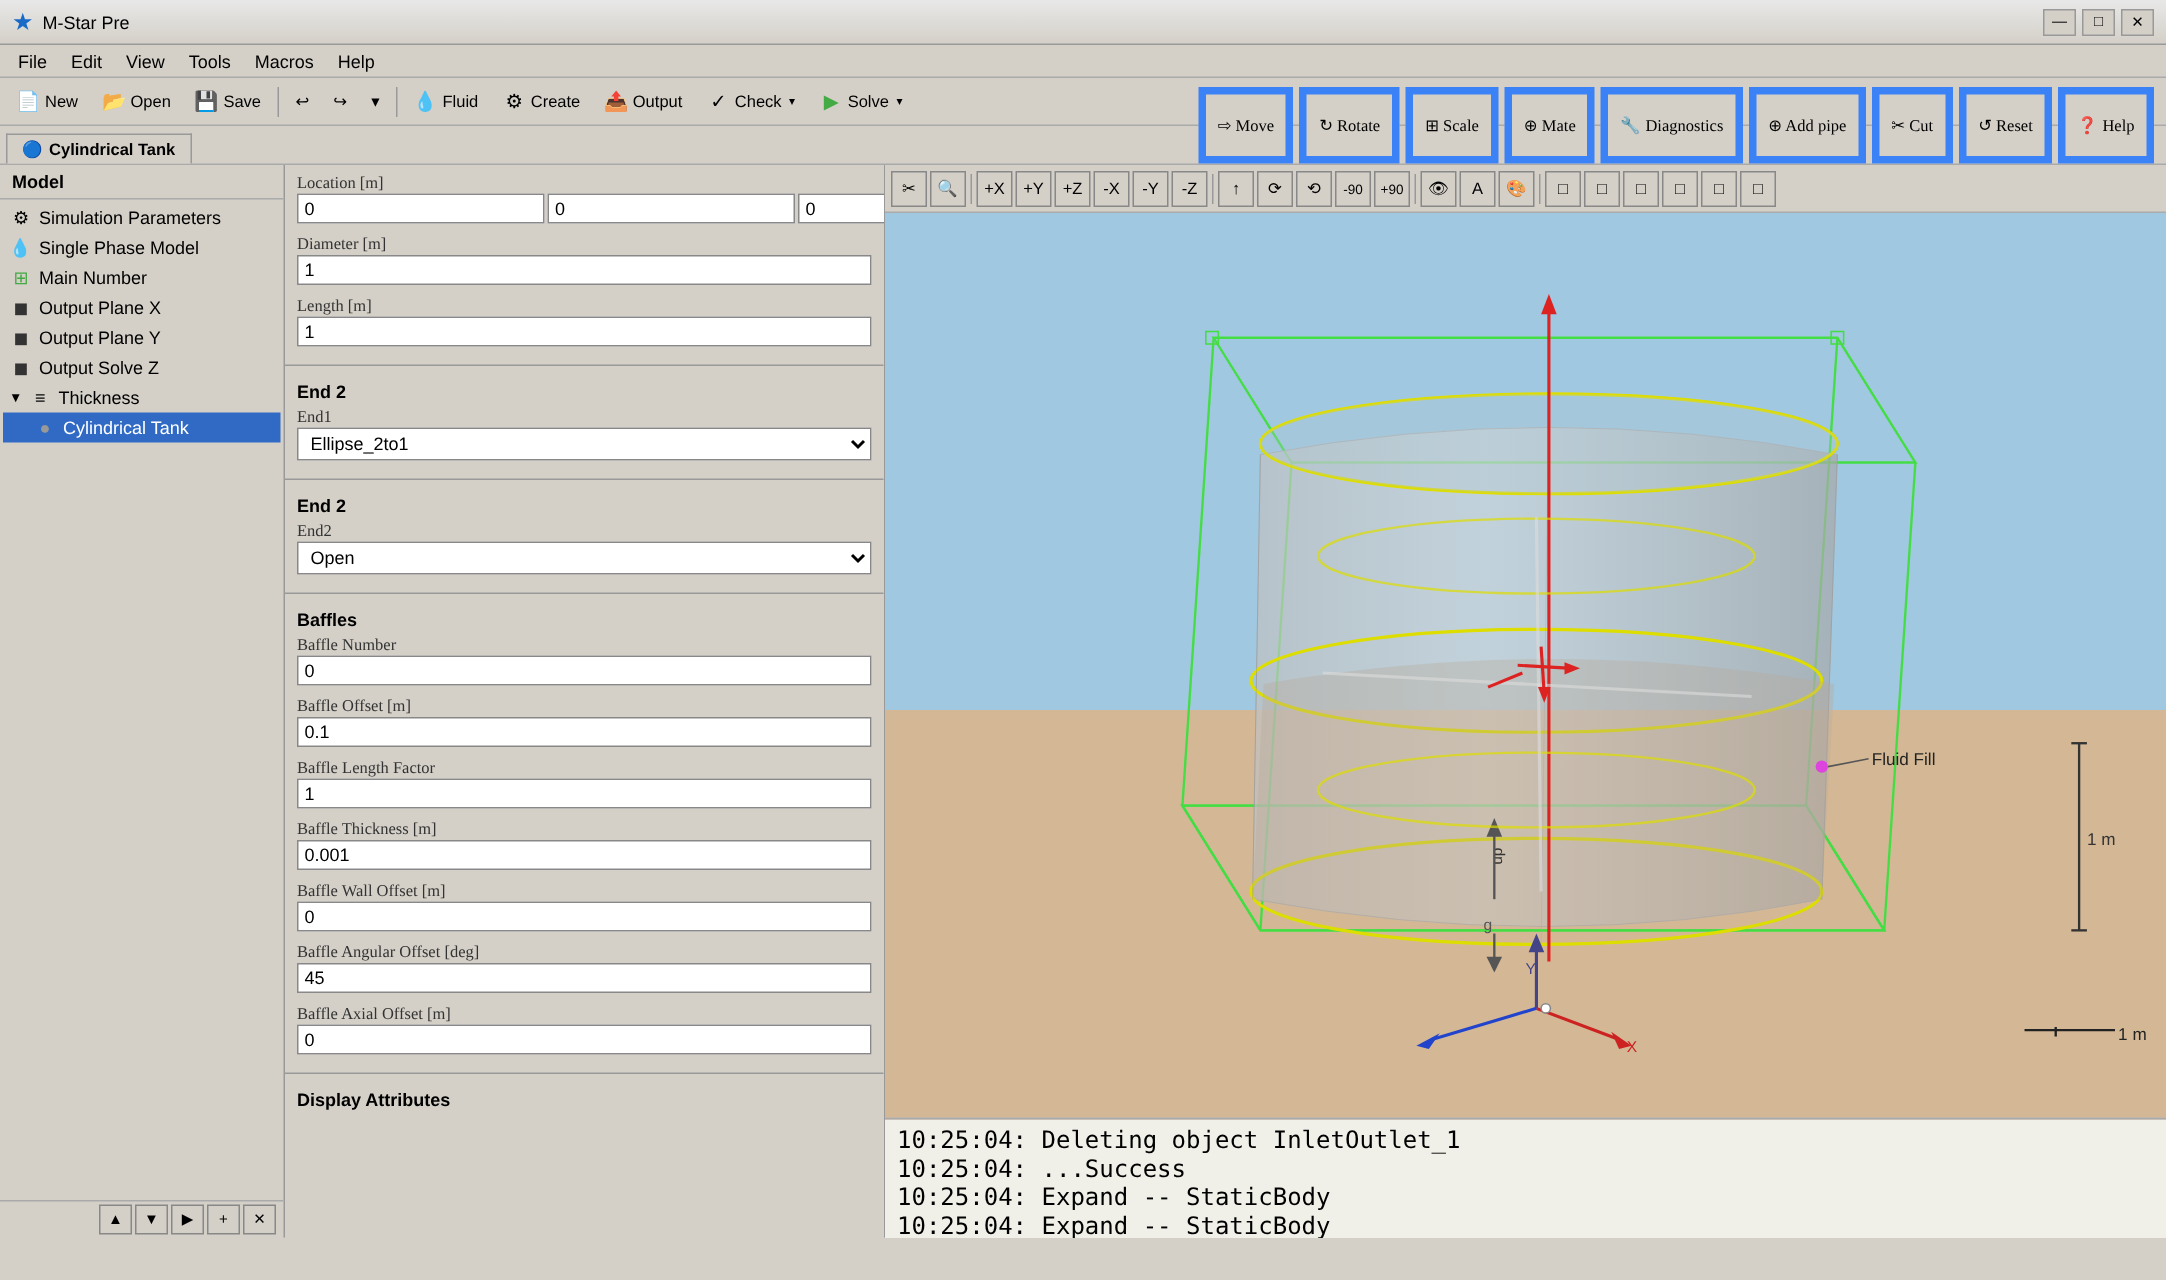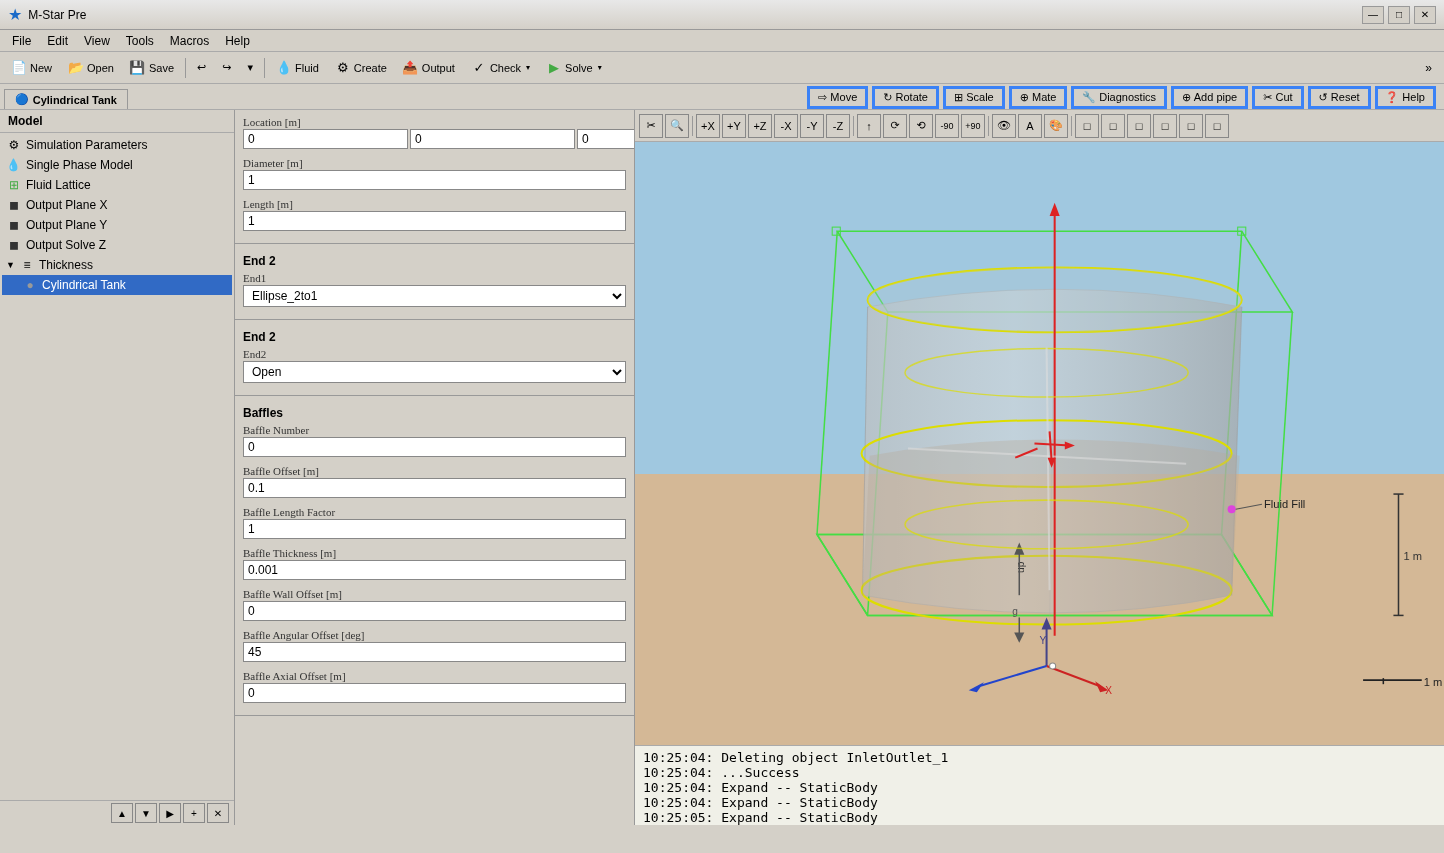--- a/index.html
+++ b/index.html
@@ -72,31 +72,31 @@
       border: 1px solid #999;
       border-bottom: none;
       background: #c8c4bc;
       cursor: pointer;
       font-size: 11px;
       margin-right: 2px;
       display: flex; align-items: center; gap: 4px;
     }
     .tab.active { background: #d4d0c8; font-weight: bold; }
     .tab-actions { margin-left: auto; display: flex; align-items: center; gap: 4px; padding: 0 4px; }
-    .tab-action-btn { padding: 2px 8px; font-size: 11px; cursor: pointer; border: 3px solid #3b82f6; background: #d4d0c8; }
+    .tab-action-btn { padding: 14px 8px; font-size: 11px; cursor: pointer; border: 5px solid #3b82f6; background: #d4d0c8; font-family: Liberation Serif, serif; }
 
     
     #main {
       display: flex;
       height: calc(853px - 30px - 22px - 32px - 26px - 28px);
     }
 
     
     #left-panel {
-      width: 235px;
+      width: 190px;
       background: #d4d0c8;
       border-right: 1px solid #999;
       display: flex;
       flex-direction: column;
       overflow: hidden;
     }
     #model-label {
       padding: 4px 8px;
       font-weight: bold;
       font-size: 12px;
@@ -173,21 +173,21 @@
     #view-canvas {
       flex: 1;
       position: relative;
       overflow: hidden;
     }
     #view-log {
       height: 80px;
       background: #f0f0e8;
       border-top: 1px solid #aaa;
       padding: 4px 8px;
-      font-size: 13px;
+      font-size: 16px;
       font-family: monospace;
       overflow-y: auto;
     }
 
     
     #scene-bg {
       width: 100%; height: 100%;
       background: linear-gradient(to bottom, #a0c8e0 0%, #a0c8e0 55%, #d4b896 55%, #d4b896 100%);
       position: relative;
       overflow: hidden;
@@ -317,21 +317,21 @@
       <div class="tree-item">
         <span class="tree-icon">⚙</span>
         <span>Simulation Parameters</span>
       </div>
       <div class="tree-item">
         <span class="tree-icon" style="color:#4499ff;">💧</span>
         <span>Single Phase Model</span>
       </div>
       <div class="tree-item">
         <span class="tree-icon" style="color:#44aa44;">⊞</span>
-        <span>Fluid Lattice</span>
+        <span>Main Number</span>
       </div>
       <div class="tree-item">
         <span class="tree-icon" style="color:#333;">◼</span>
         <span>Output Plane X</span>
       </div>
       <div class="tree-item">
         <span class="tree-icon" style="color:#333;">◼</span>
         <span>Output Plane Y</span>
       </div>
       <div class="tree-item">
@@ -451,20 +451,21 @@
     </div>
     <div class="prop-row">
       <div class="prop-label">Baffle Axial Offset [m]</div>
       <div class="prop-input-row">
         <input class="prop-input" type="text" value="0" style="">
       </div>
     </div>
 
     <div class="prop-section-divider"></div>
 
+    <div class="section-title">Display Attributes</div>
   </div>
 
   <div id="right-panel">
 
     <div id="view-toolbar">
       <button class="view-btn" title="Cut">✂</button>
       <button class="view-btn" title="Zoom">🔍</button>
       <div class="view-sep"></div>
       <button class="view-btn">+X</button>
       <button class="view-btn">+Y</button>

